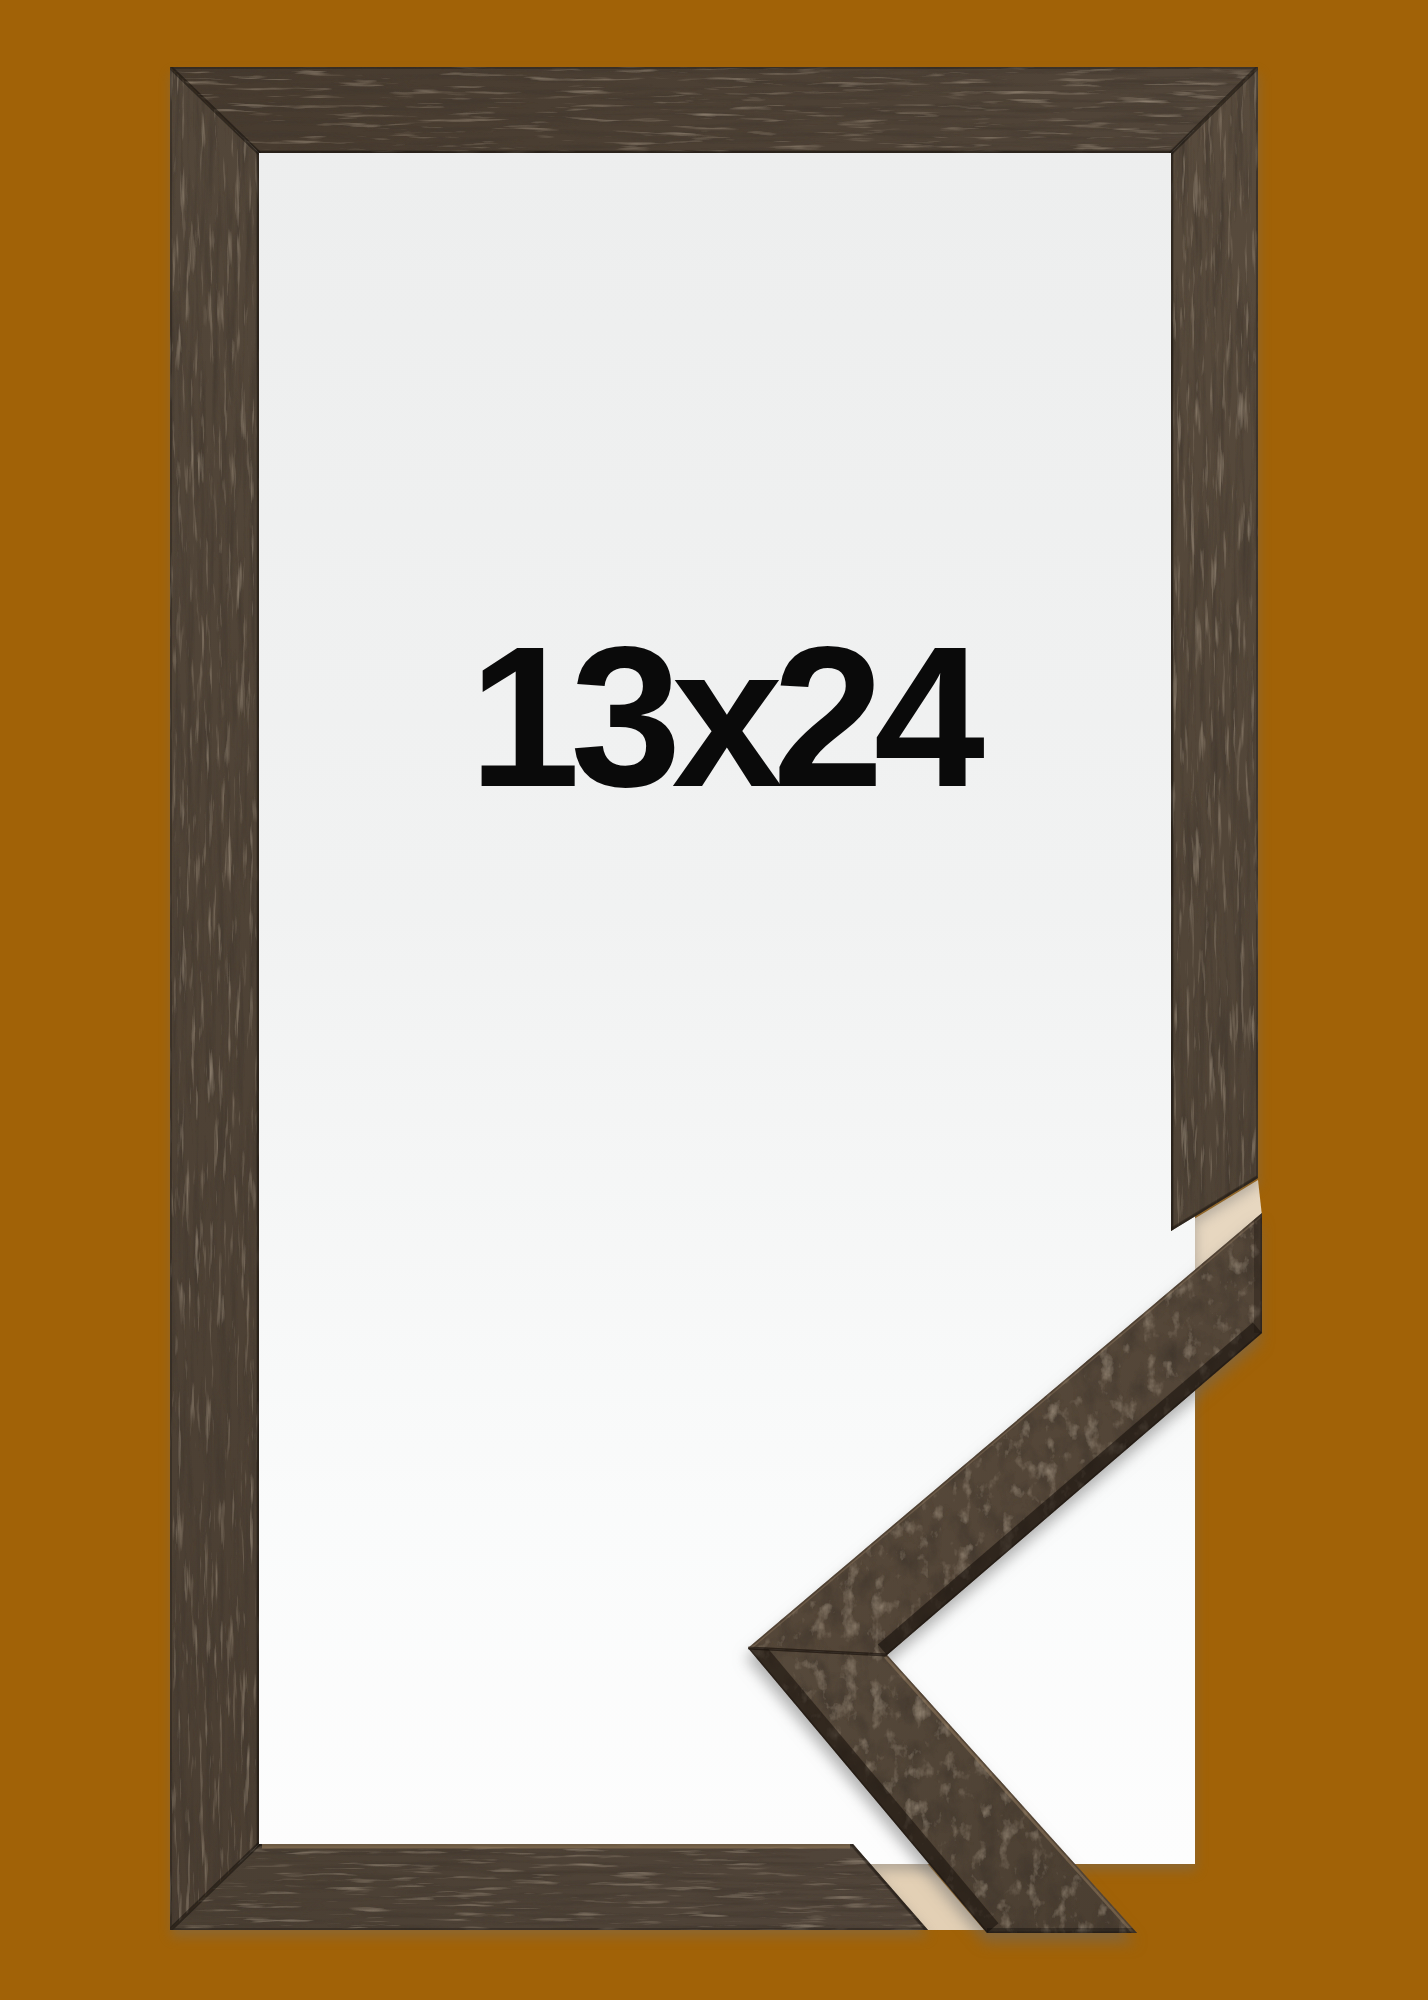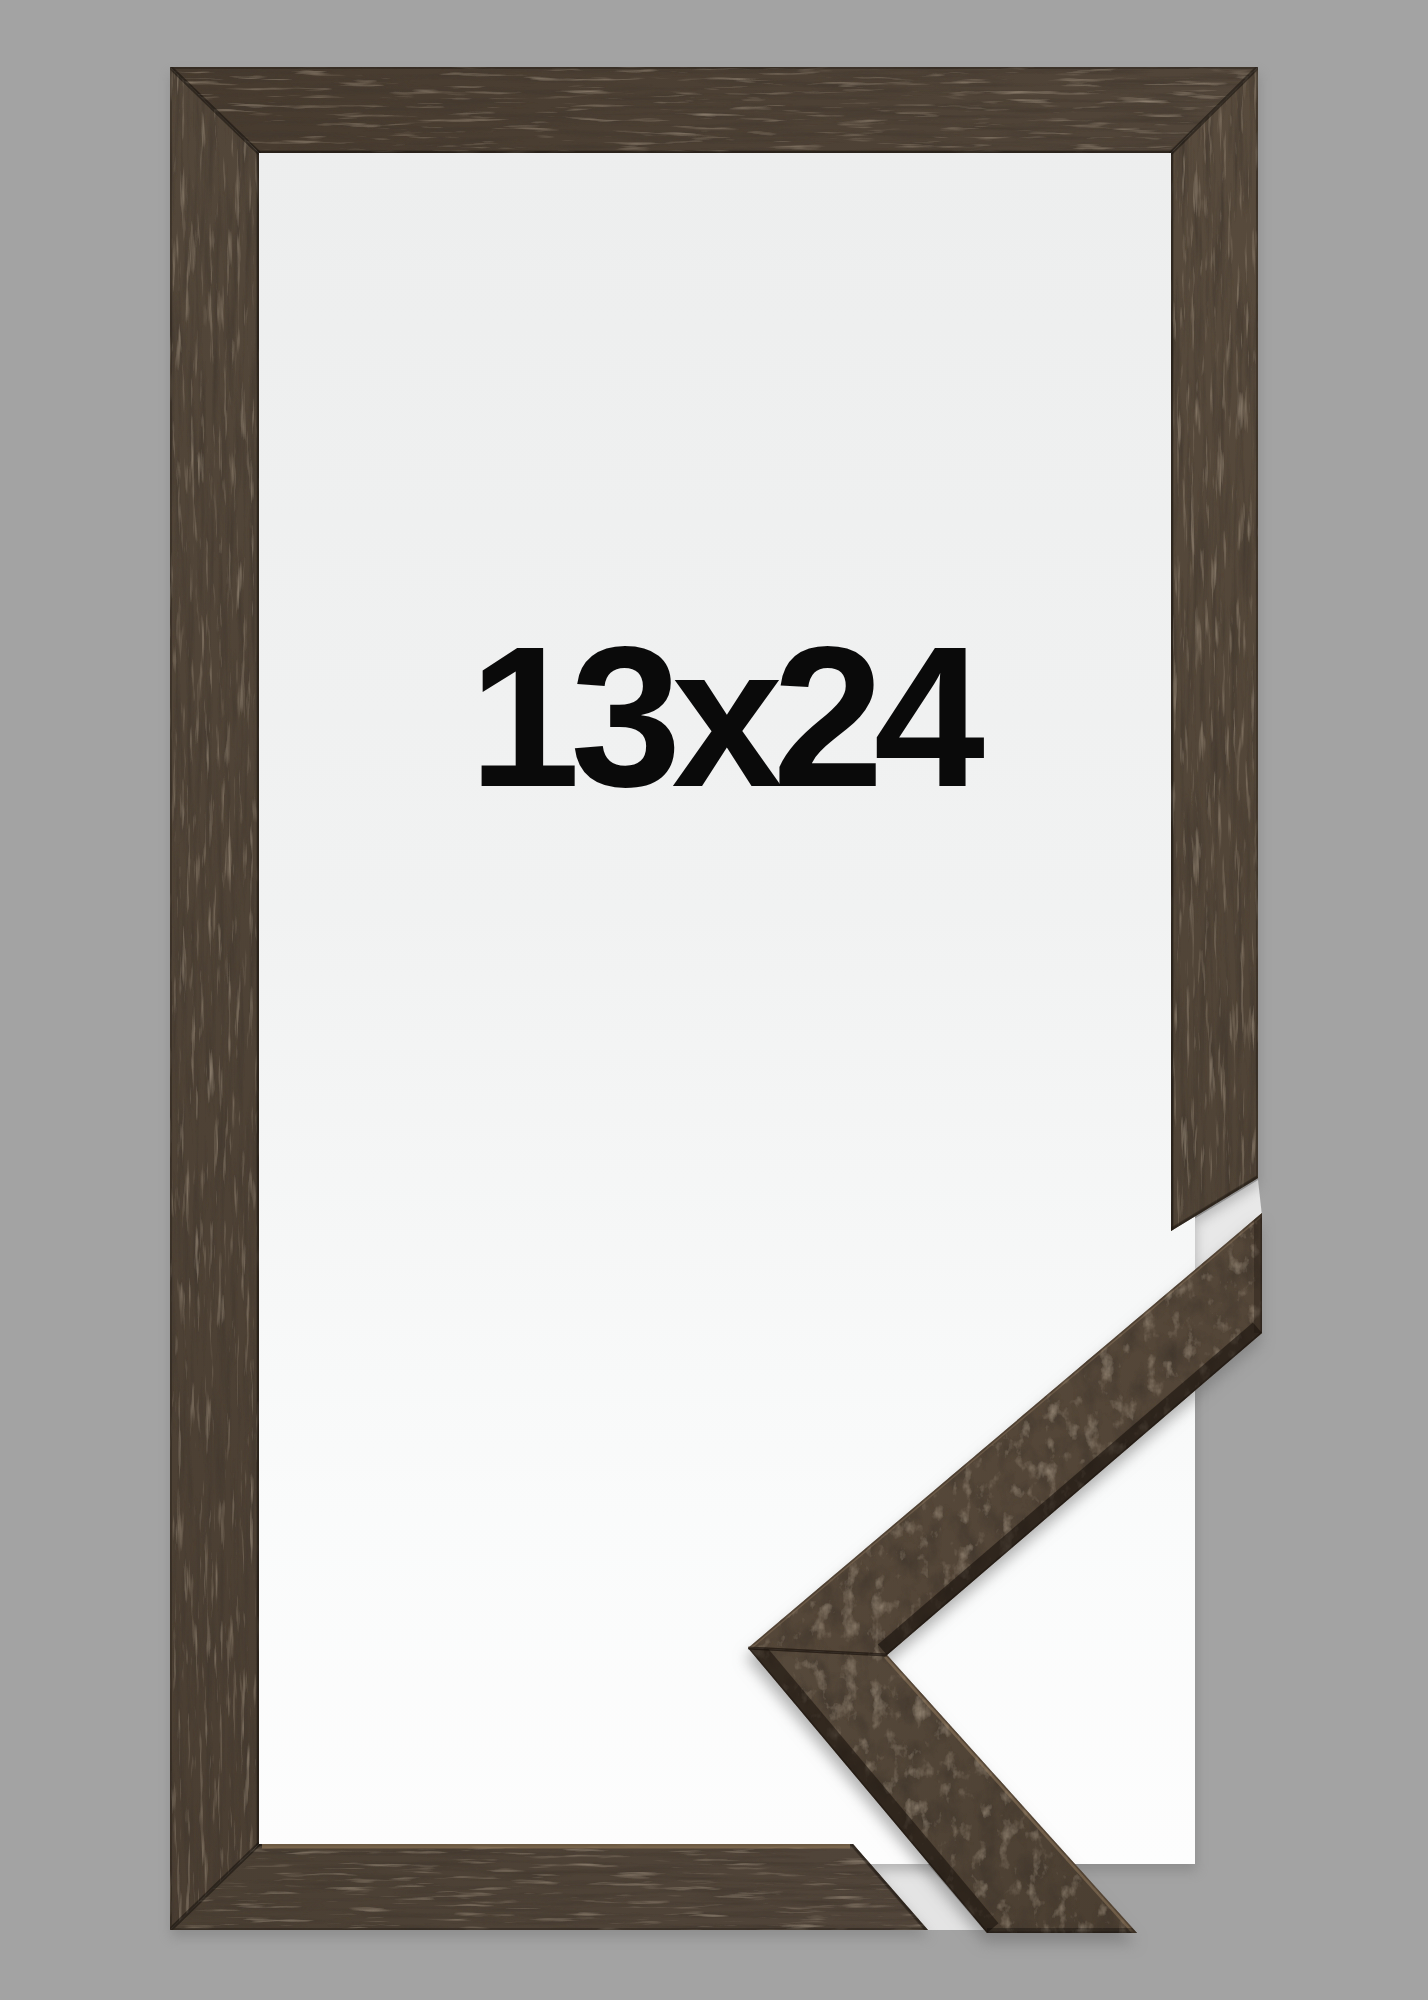--- a/index.html
+++ b/index.html
@@ -1,19 +1,19 @@
 <!DOCTYPE html>
 <html><head>
 <meta charset="utf-8">
 <style>
   html,body{margin:0;padding:0;background:#f0f1f1;}
   .stage{
     position:relative;
     width:1428px;height:2000px;
-    background:#a3a3a3;
+    background:#a16207;
     overflow:hidden;
     font-family:"Liberation Sans", sans-serif;
   }
   .stage svg{position:absolute;left:0;top:0;}
   .frame-group{filter:drop-shadow(1px 7px 6px rgba(110,110,110,0.40));}
   .corner-group{filter:drop-shadow(-2px 10px 7px rgba(105,105,105,0.50));}
   .size-label{
     position:absolute;
     left:0;top:617px;width:1428px;
     text-align:center;

